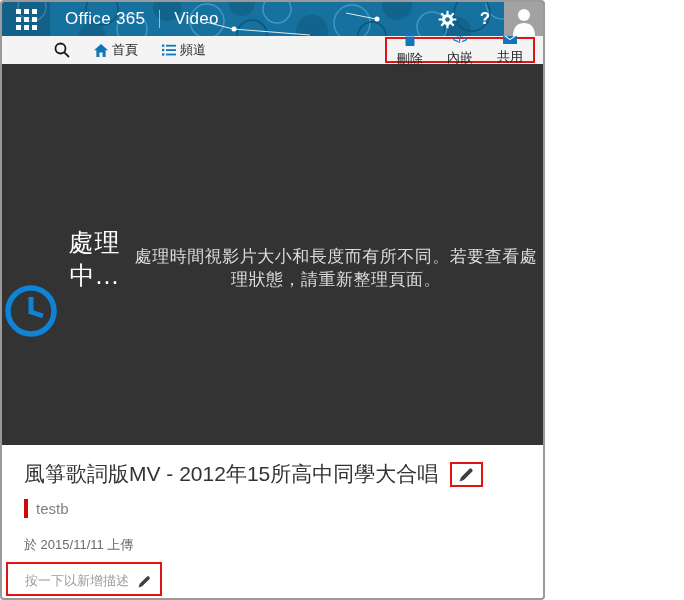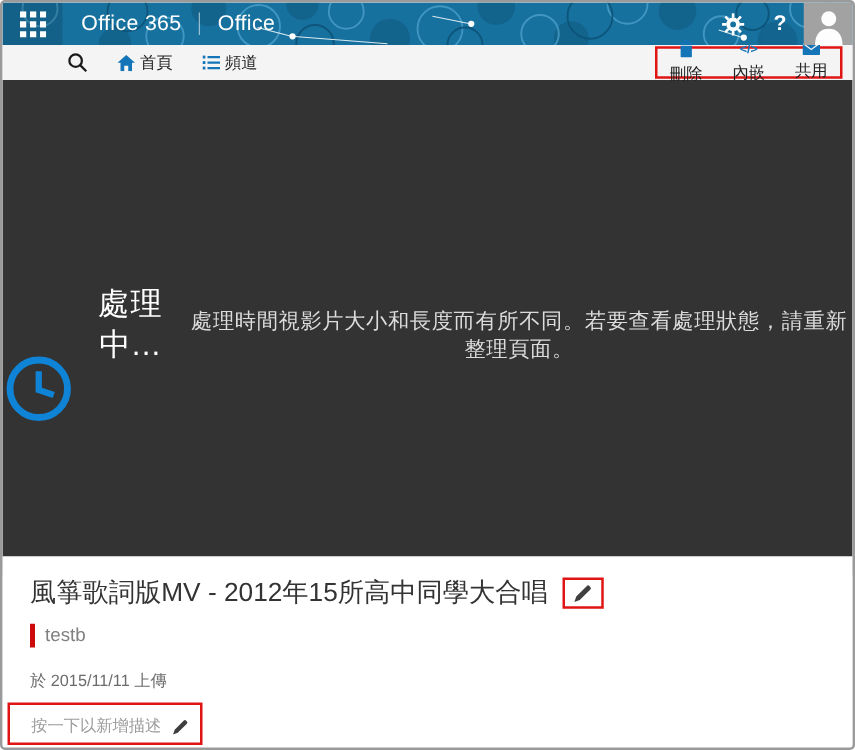--- a/index.html
+++ b/index.html
@@ -1,18 +1,18 @@
 <!DOCTYPE html>
 <html><head>
 <meta charset="utf-8">
 <style>
   * { margin:0; padding:0; box-sizing:border-box; }
   body { background:#fff; font-family:"Liberation Sans", sans-serif; }
   .frame{
-    position:relative; width:684px; height:600px;
+    position:relative; width:545px; height:600px;
     border:2px solid #9a9a9a; border-radius:4px; overflow:hidden;
     background:#fff;
   }
   
   .suitebar{
     position:relative; height:34px; background:#17719f;
     display:flex; align-items:center; overflow:hidden;
   }
   .suitebar svg.pattern{ position:absolute; left:0; top:0; }
   .suitebar > *{ position:relative; z-index:1; }
@@ -133,21 +133,21 @@
         <rect x="0" y="8" width="5" height="5"></rect>
           <rect x="8" y="8" width="5" height="5"></rect>
           <rect x="16" y="8" width="5" height="5"></rect>
         <rect x="0" y="16" width="5" height="5"></rect>
           <rect x="8" y="16" width="5" height="5"></rect>
           <rect x="16" y="16" width="5" height="5"></rect>
       </svg>
     </div>
     <span class="brand">Office 365</span>
     <span class="suite-divider"></span>
-    <span class="appname">Office</span>
+    <span class="appname">Video</span>
 
     <div class="suite-right">
       <div class="suite-btn">
         <svg width="19" height="19" viewBox="0 0 18 18">
           <g fill="#fff">
             <rect x="8" y="0.6" width="2" height="3.4" rx="0.4"></rect>
             <rect x="8" y="0.6" width="2" height="3.4" rx="0.4" transform="rotate(45 9 9)"></rect>
             <rect x="8" y="0.6" width="2" height="3.4" rx="0.4" transform="rotate(90 9 9)"></rect>
             <rect x="8" y="0.6" width="2" height="3.4" rx="0.4" transform="rotate(135 9 9)"></rect>
             <rect x="8" y="0.6" width="2" height="3.4" rx="0.4" transform="rotate(180 9 9)"></rect>

